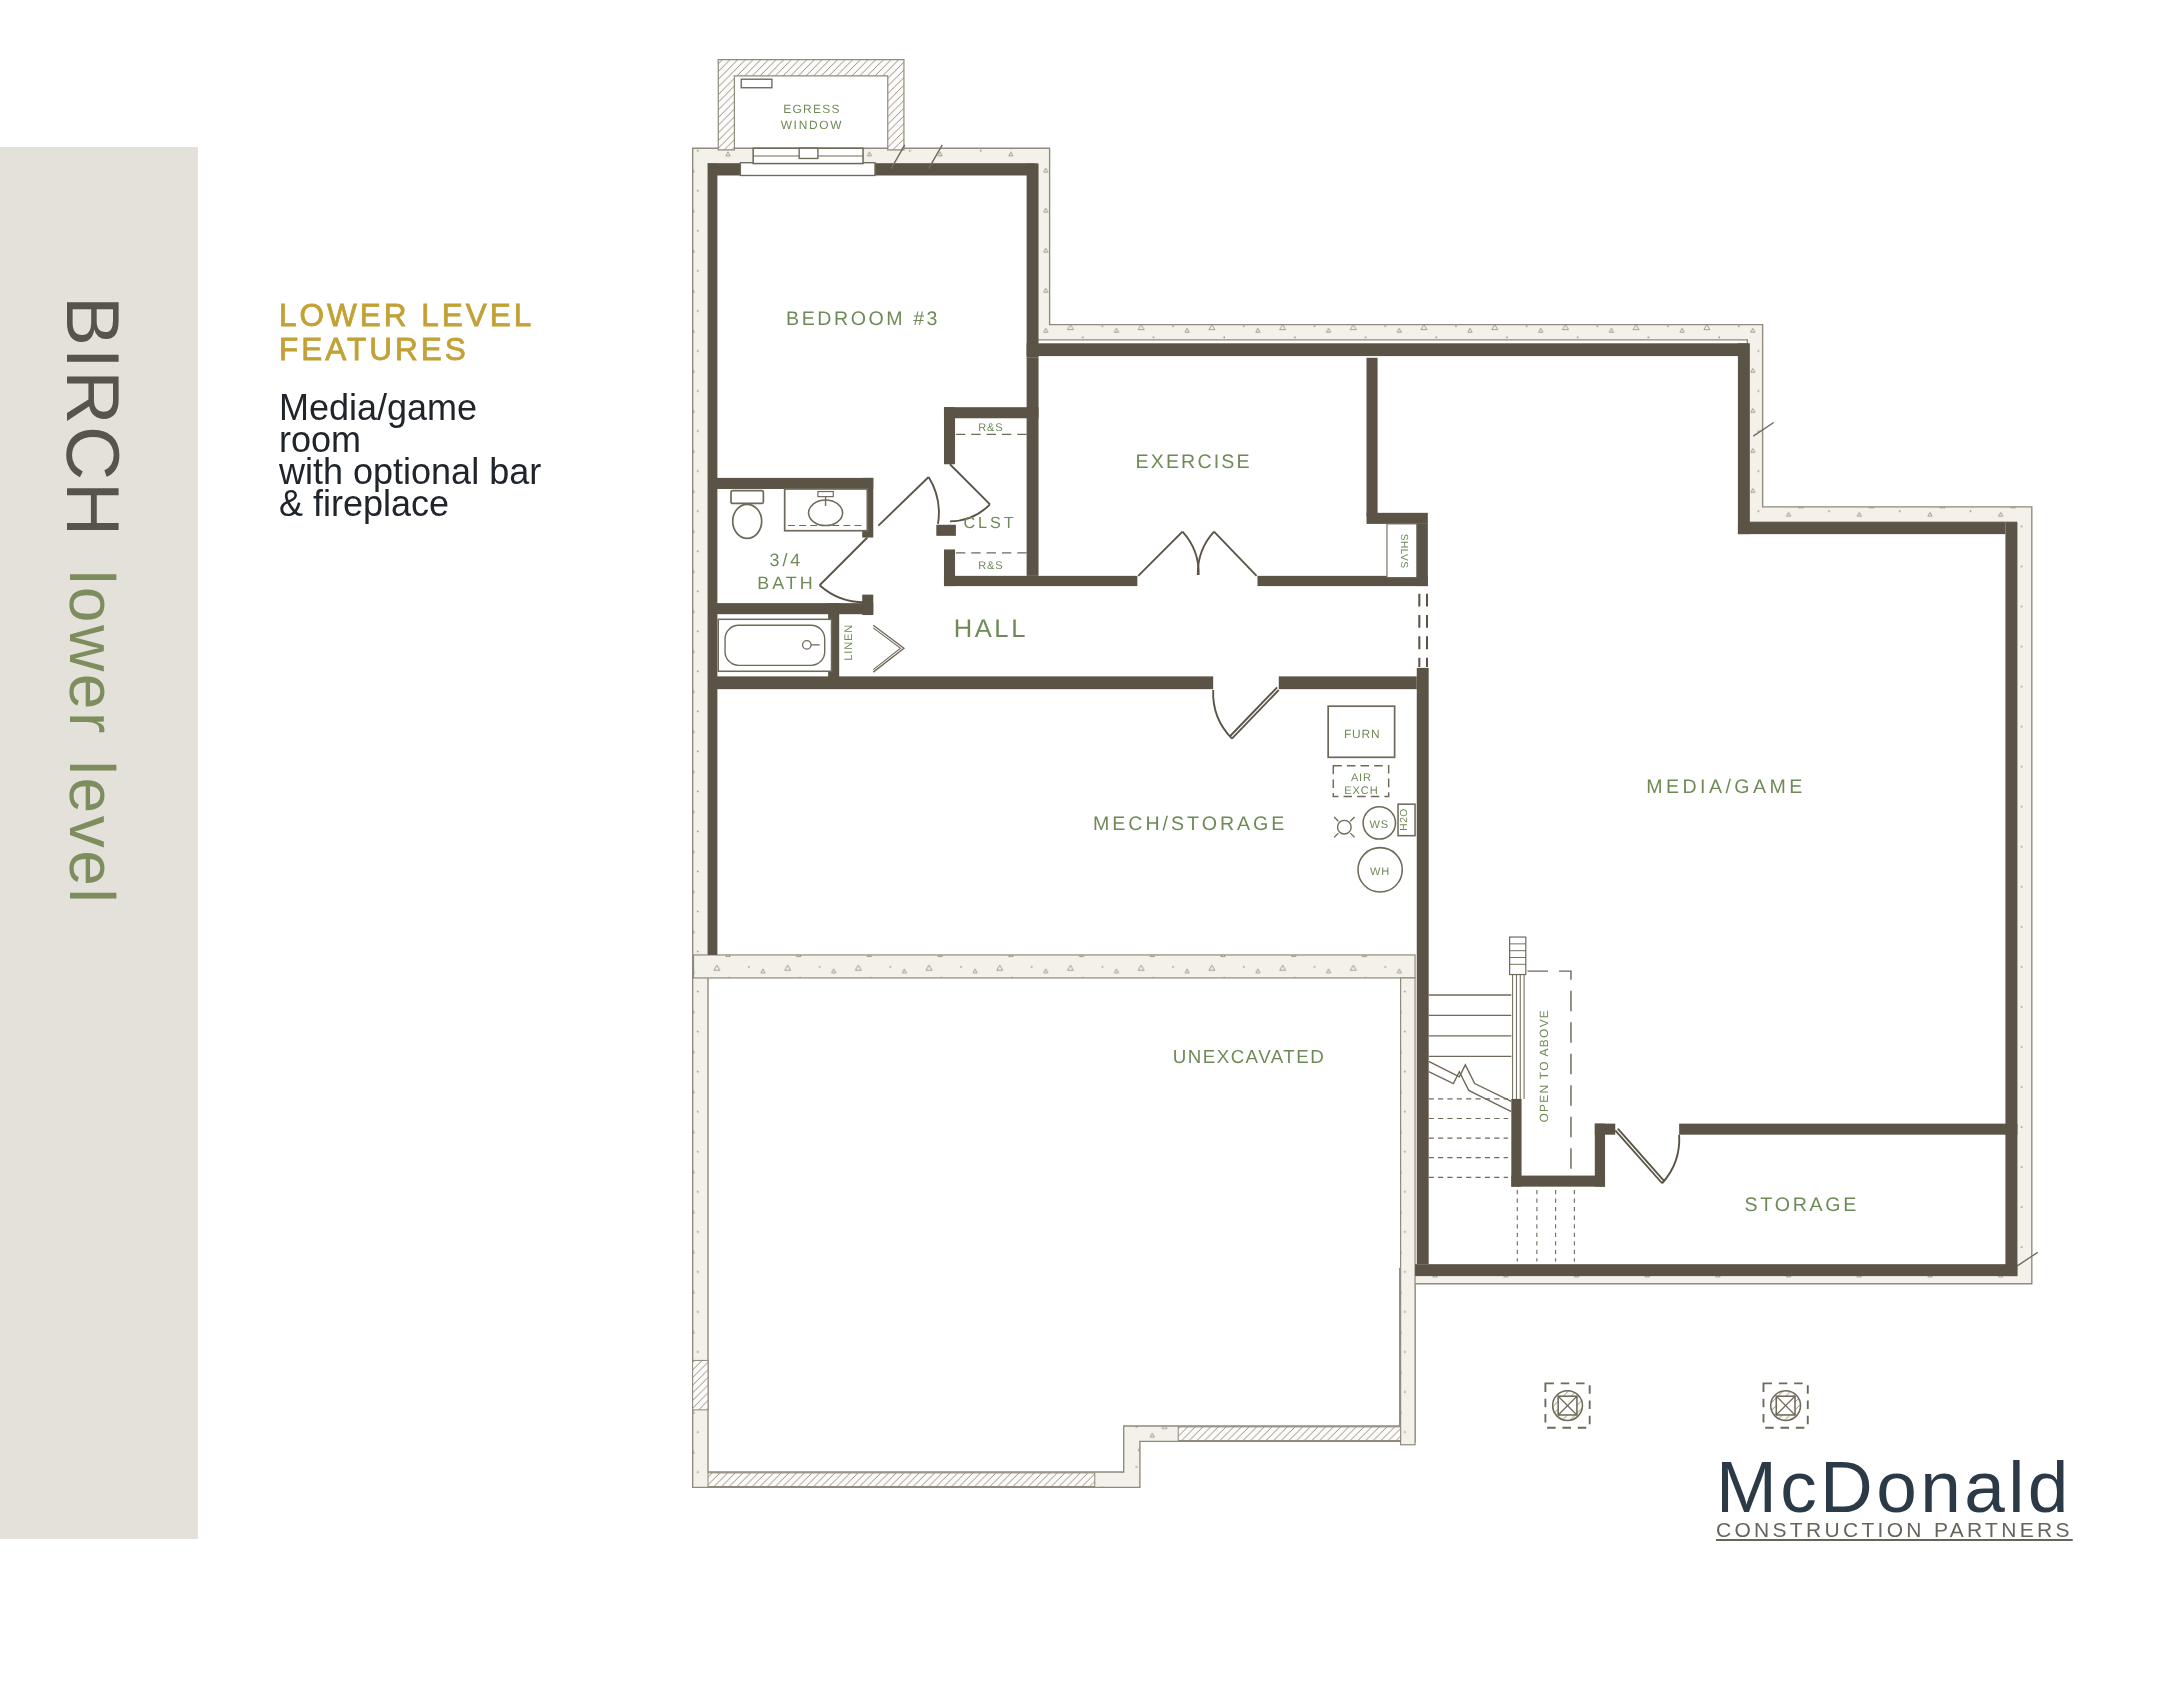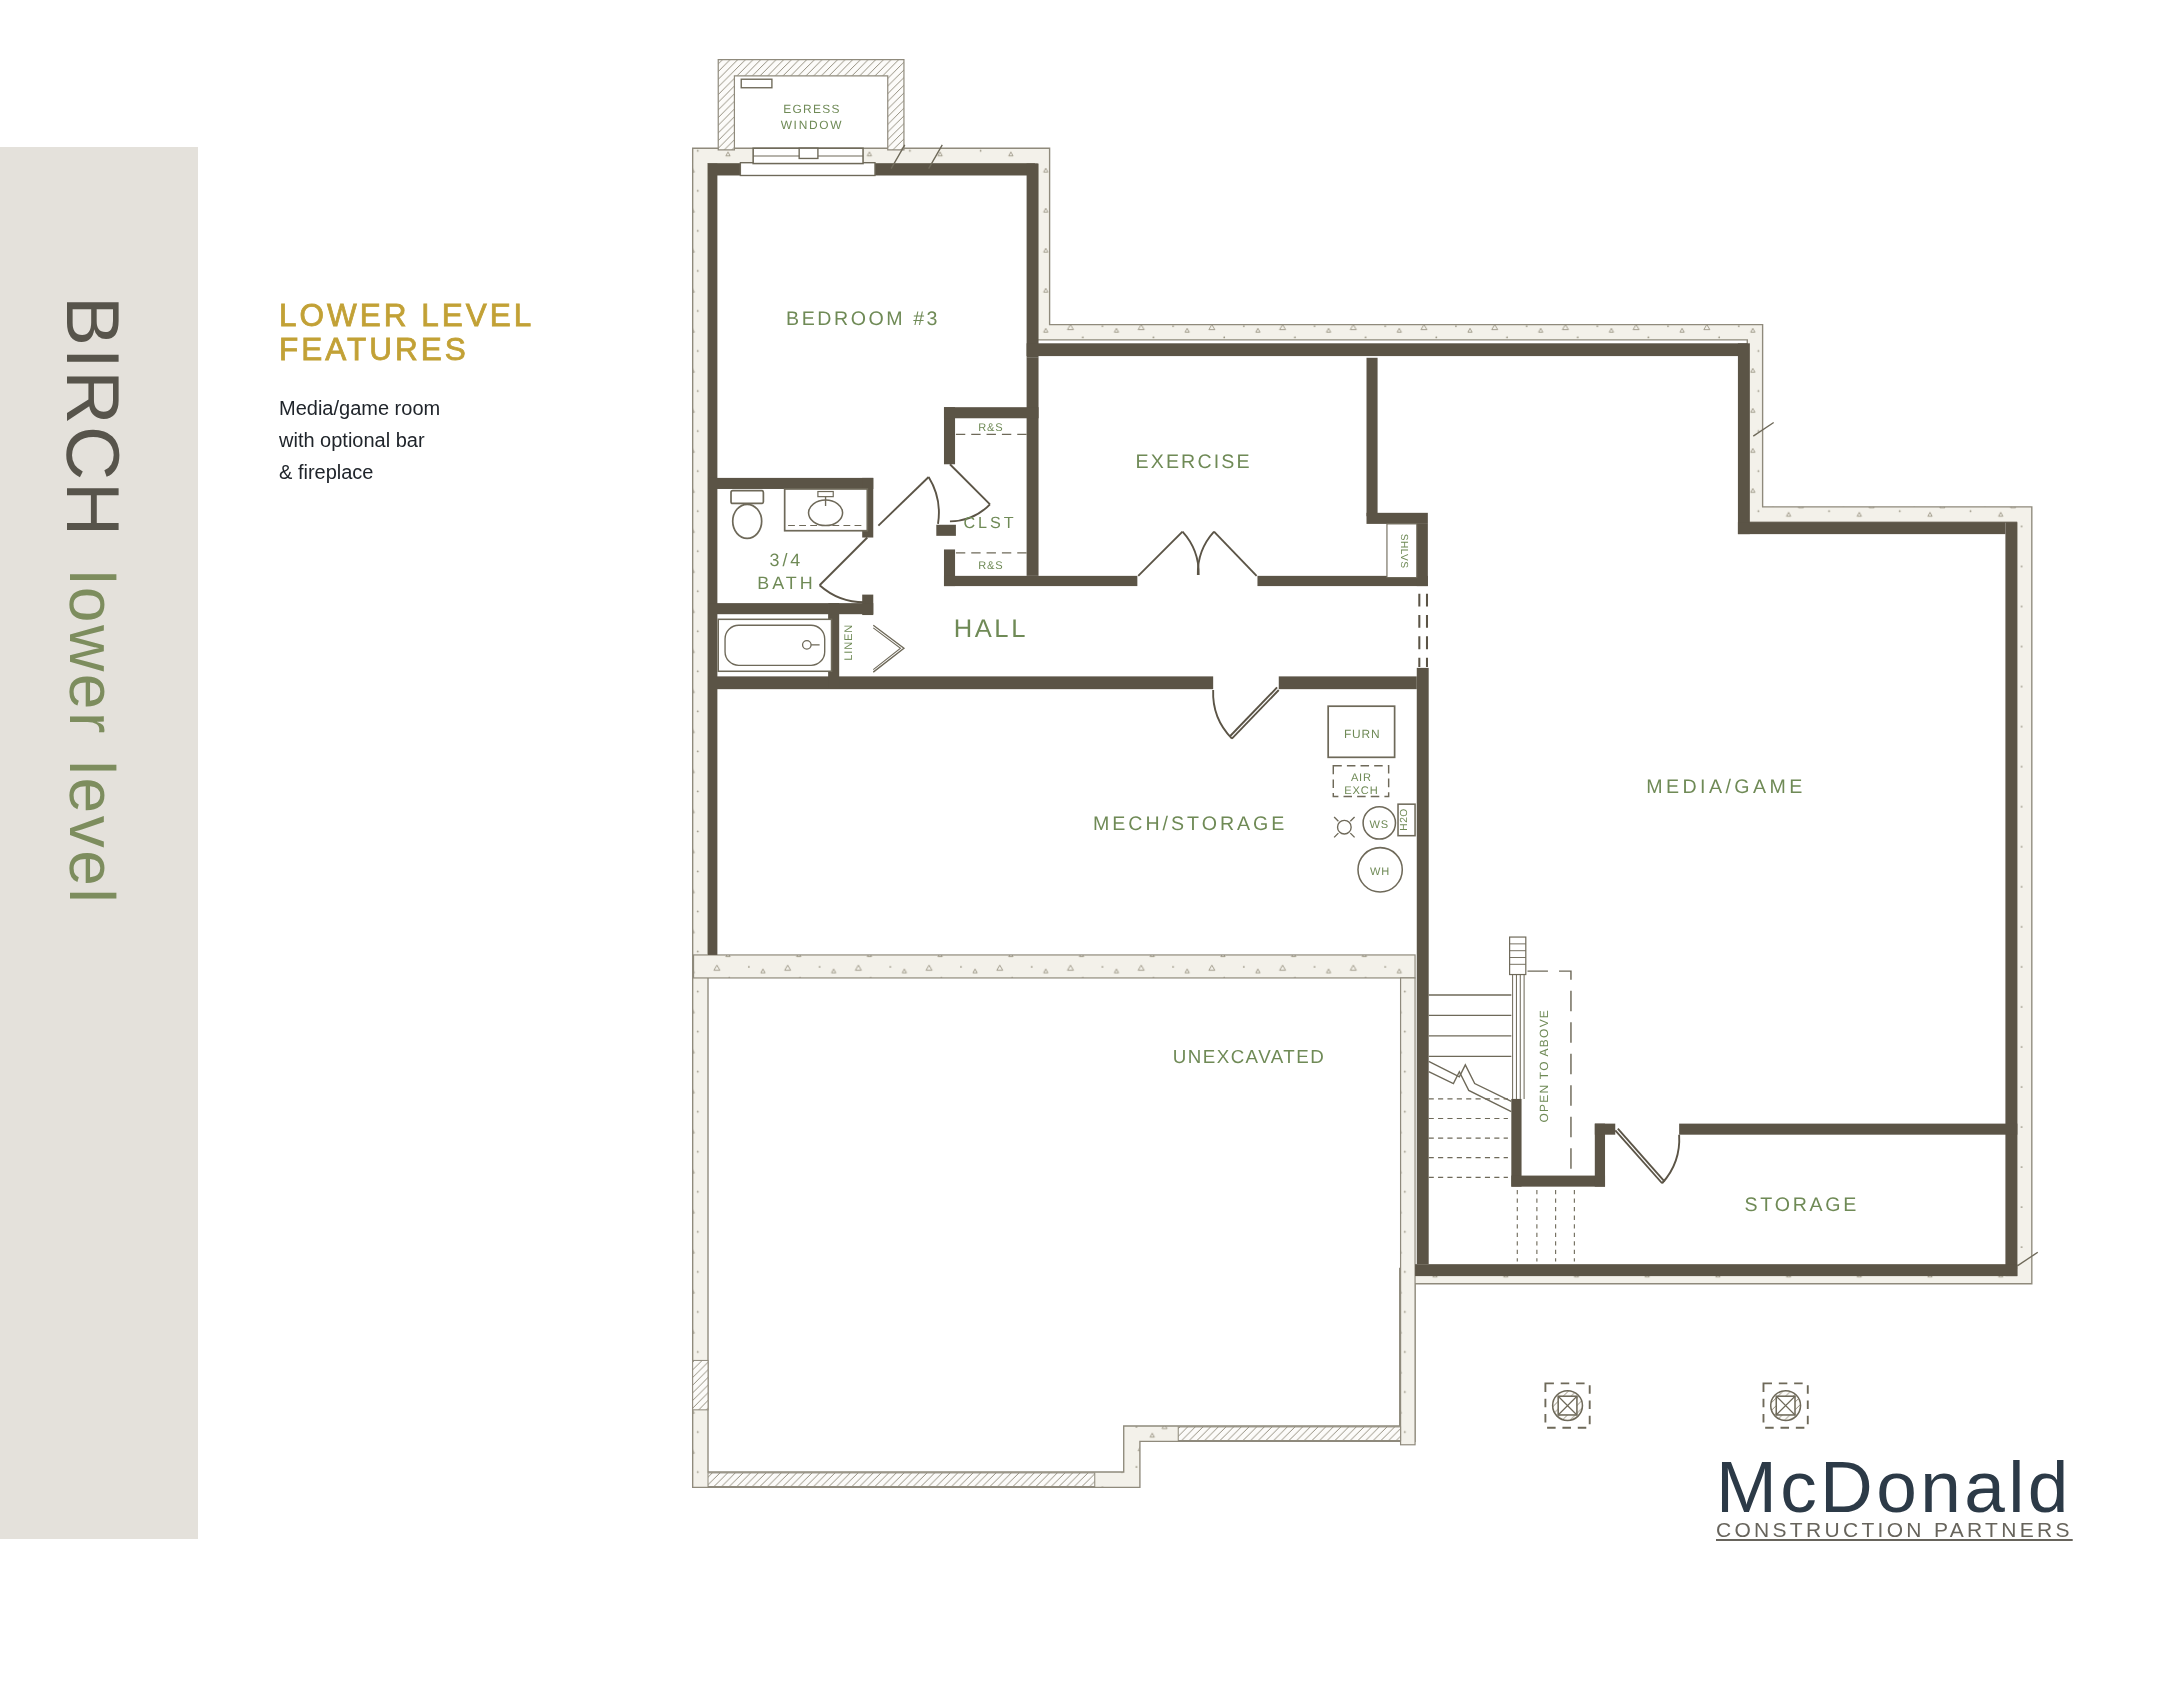--- a/index.html
+++ b/index.html
@@ -3,21 +3,21 @@
 <style>
 html,body{margin:0;padding:0;background:#fff;}
 #page{position:relative;width:2181px;height:1685px;overflow:hidden;background:#fff;
  font-family:"Liberation Sans",sans-serif;}
 #sidebar{position:absolute;left:0;top:147px;width:198px;height:1392px;background:#e4e1db;}
 .rot{position:absolute;transform-origin:top left;transform:rotate(90deg);white-space:nowrap;text-rendering:geometricPrecision;}
 #birch{left:136px;top:296px;font-size:75px;letter-spacing:1.7px;color:#57544b;}
 #lower{left:129px;top:570px;font-size:64px;letter-spacing:2.6px;word-spacing:4.3px;color:#7d8d5e;}
 #feat{position:absolute;left:279px;top:298px;width:290px;}
 #feat h2{margin:0 0 26.4px 0;font-size:31.5px;line-height:34px;letter-spacing:3px;color:#c2a136;font-weight:400;-webkit-text-stroke:0.8px #c2a136;}
-#feat p{margin:0 0 21px 0;font-size:20px;line-height:32px;color:#20252b;font-weight:400;}
+#feat p{margin:0 0 21px 0;font-size:36px;line-height:32px;color:#20252b;font-weight:400;}
 #logo{position:absolute;left:1716px;top:1450px;color:#2c3a47;font-size:73px;line-height:73px;letter-spacing:3.4px;white-space:nowrap;}
 #logo .sub{display:block;margin-top:-4.3px;font-size:21px;line-height:21px;letter-spacing:3.3px;color:#67645c;text-decoration:underline;}
 svg{position:absolute;left:0;top:0;}
 svg text{font-family:"Liberation Sans",sans-serif;text-rendering:geometricPrecision;}
 </style></head>
 <body>
 <div id="page">
 <div id="sidebar"></div>
 <div class="rot" id="birch">BIRCH</div>
 <div class="rot" id="lower">lower level</div>

